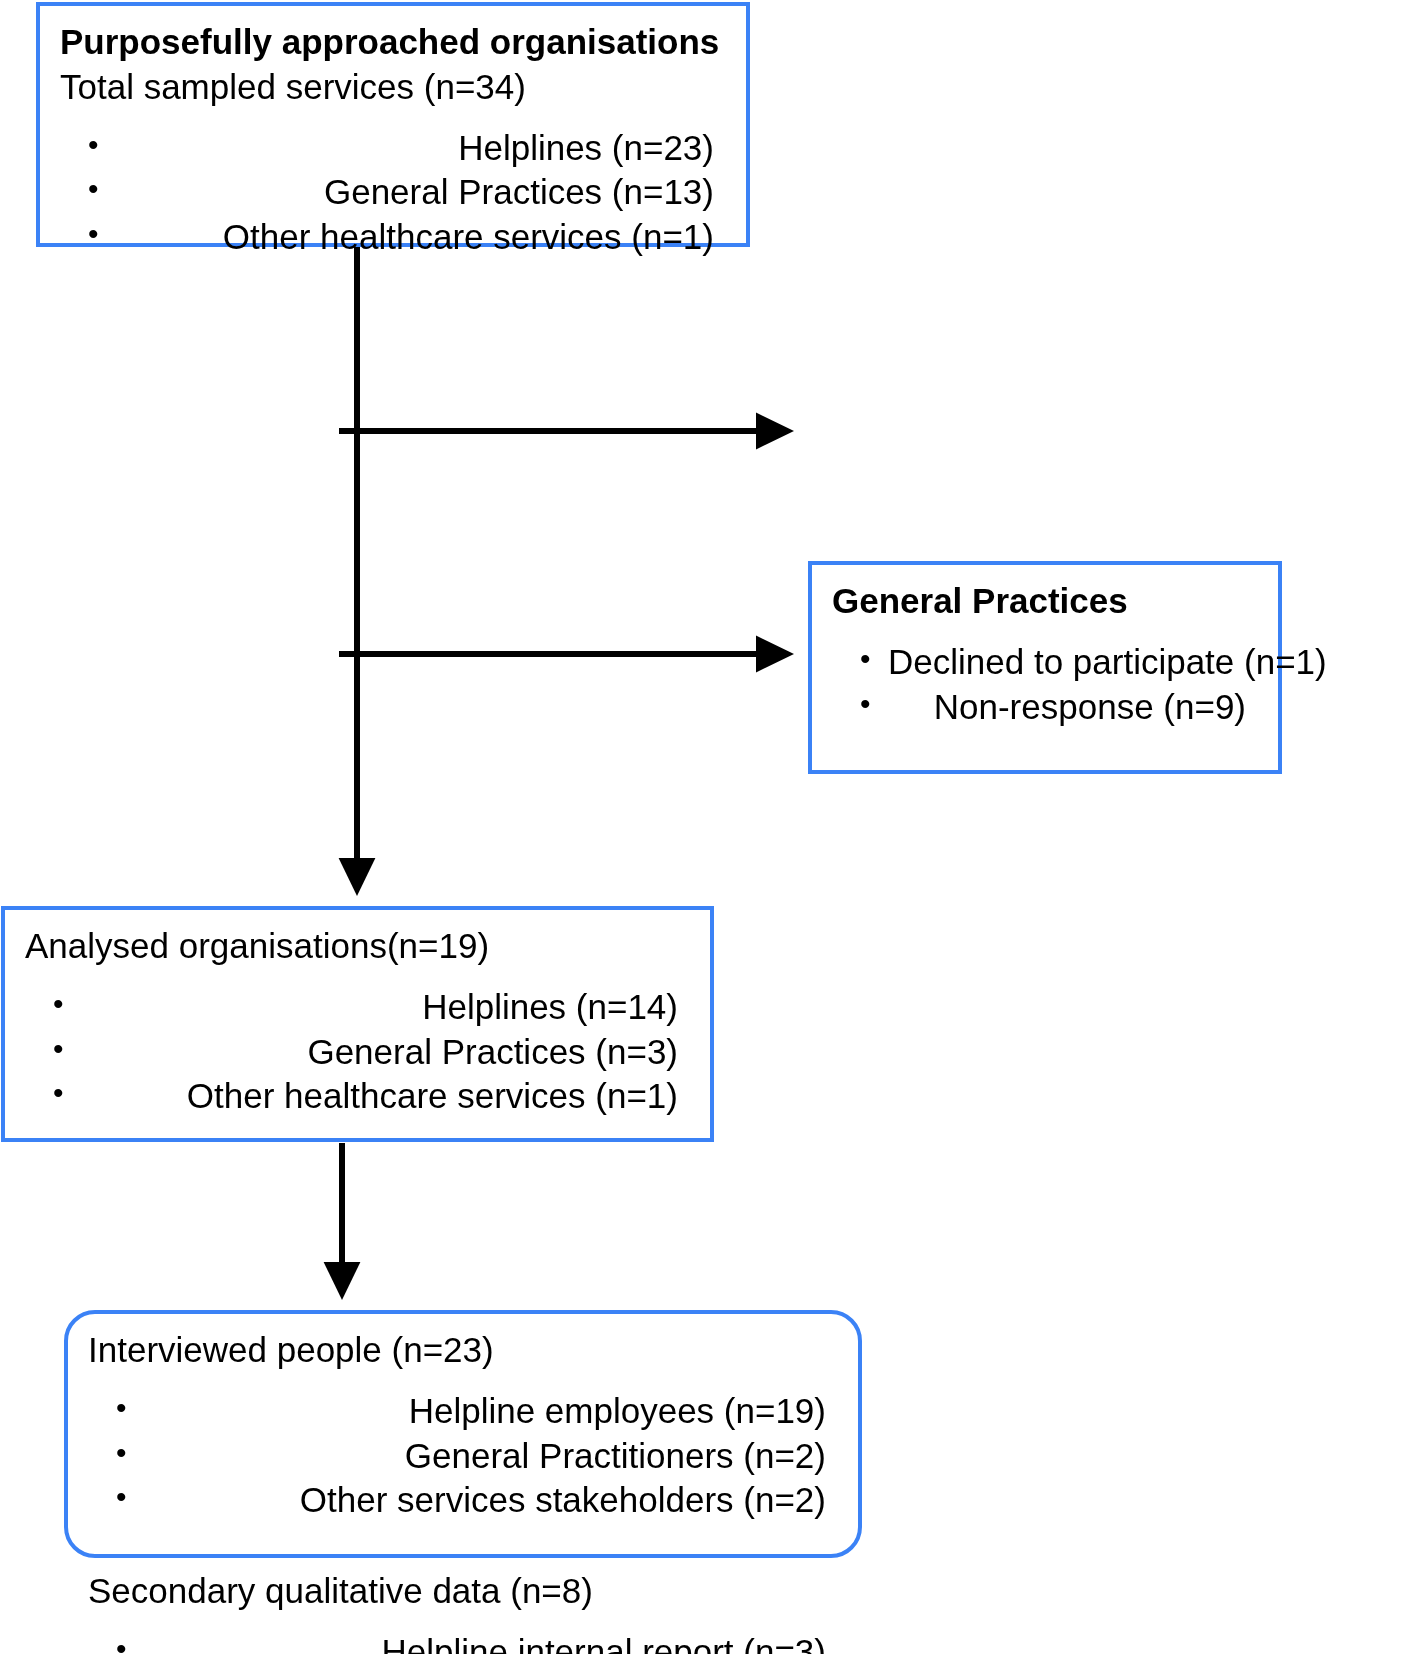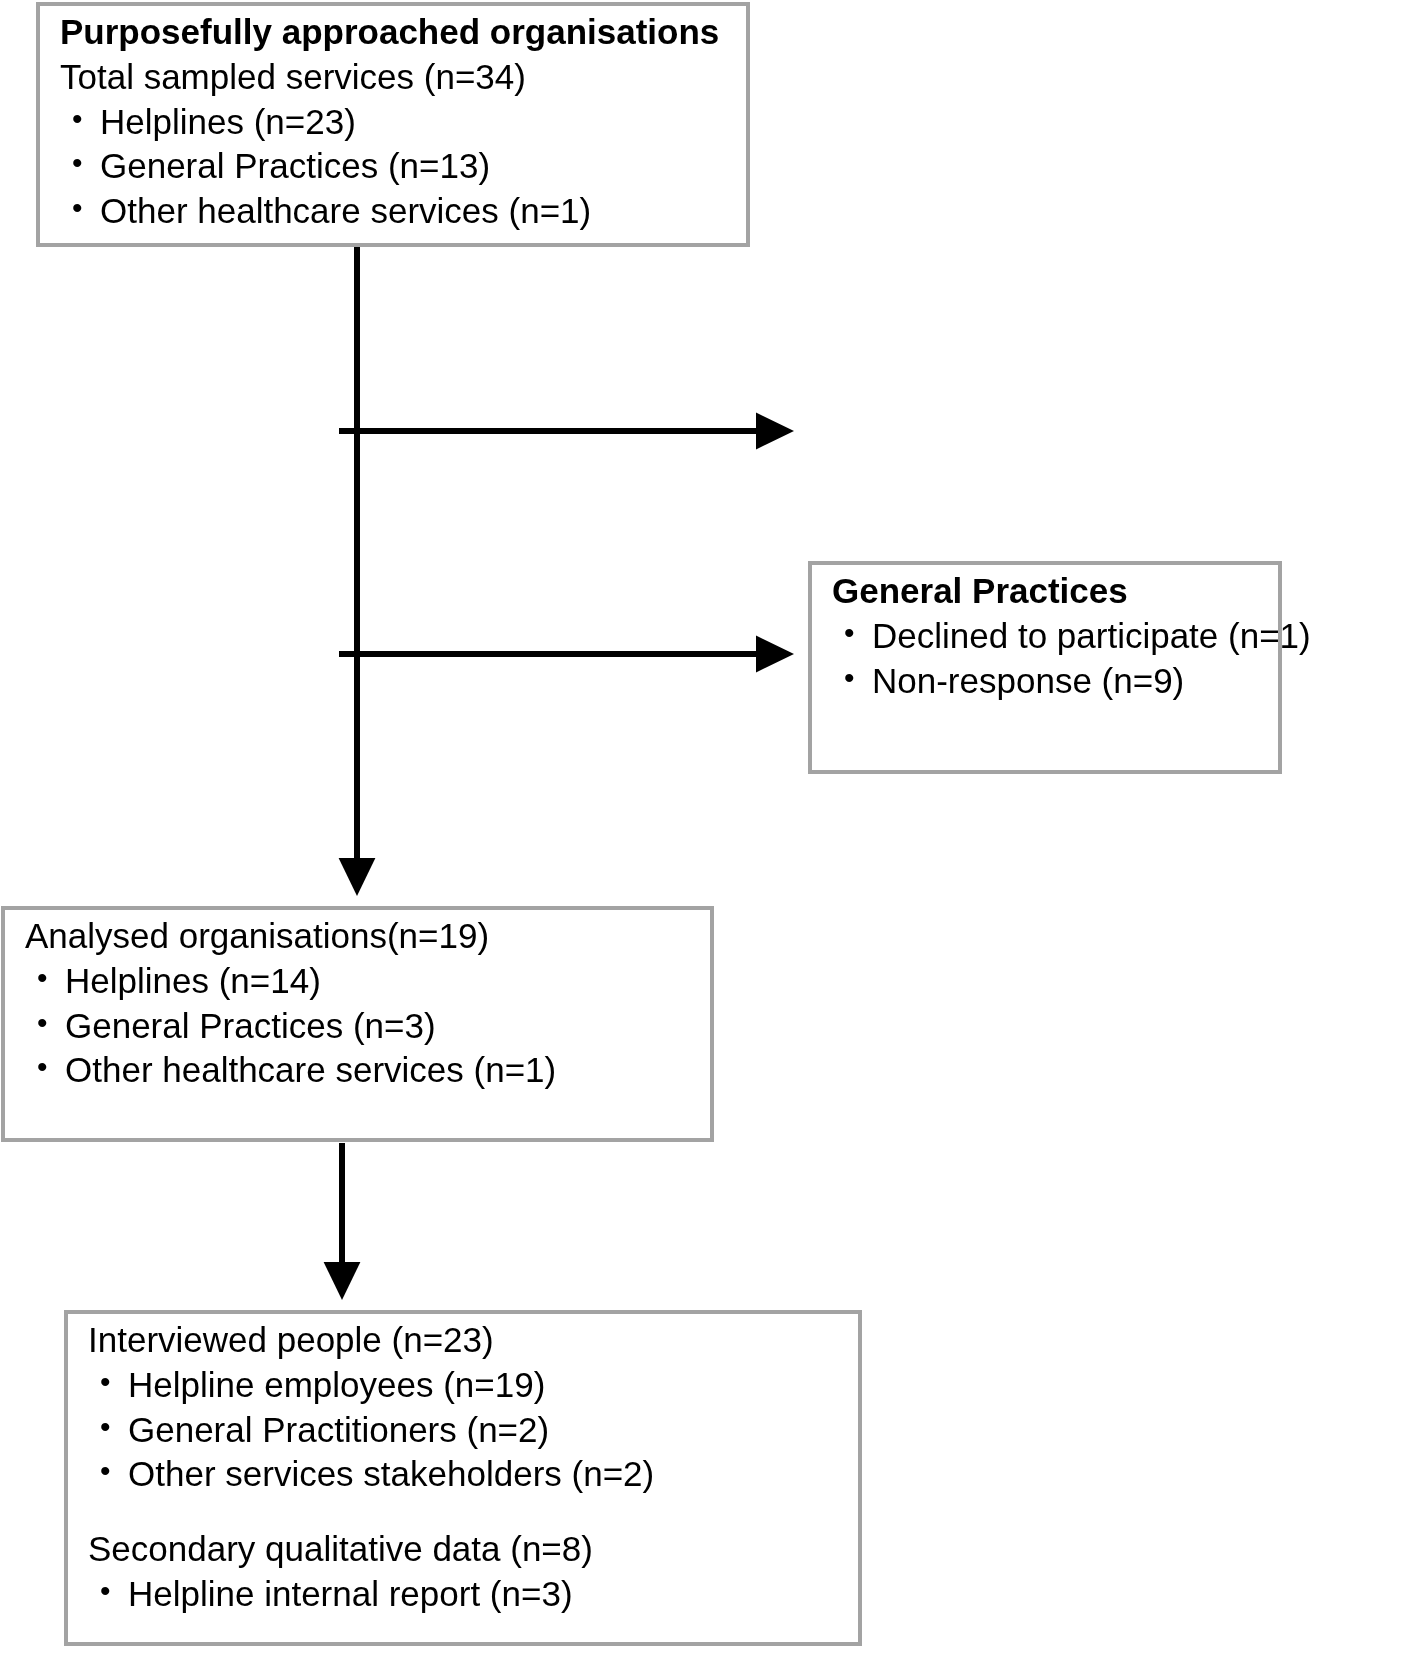--- a/index.html
+++ b/index.html
@@ -16,34 +16,35 @@
     position: relative;
     width: 1405px;
     height: 1654px;
     background: #ffffff;
     overflow: hidden;
   }
 
   
   .fbox {
     position: absolute;
-    border: 4px solid #a3a3a3;
+    border: 4px solid #3b82f6;
     background: #ffffff;
-    padding: 4px 16px 14px 20px;
+    padding: 14px 16px 14px 20px;
   }
   .fbox .line {
     font-size: 35px;
     line-height: 1.28;
     white-space: nowrap;
   }
   .fbox .line.bold { font-weight: bold; }
   .fbox ul {
     list-style: none;
-    margin: 0;
+    margin: 16px;
     padding: 0;
+    text-align: right;
   }
   .fbox ul li {
     font-size: 35px;
     line-height: 1.28;
     position: relative;
     padding-left: 40px;
     white-space: nowrap;
   }
   .fbox ul li::before {
     content: "\2022";
@@ -62,21 +63,21 @@
     width: 1405px;
     height: 1654px;
     pointer-events: none;
   }
 
   
   #box-approached { left: 36px;  top: 2px;    width: 714px;  height: 245px; }
   #box-helplines  { left: 808px; top: 324px;  width: 594px;  height: 208px; }
   #box-gp         { left: 808px; top: 561px;  width: 474px;  height: 213px; }
   #box-analysed   { left: 1px;   top: 906px;  width: 713px;  height: 236px; }
-  #box-interviewed{ left: 64px;  top: 1310px; width: 798px;  height: 336px; }
+  #box-interviewed{ left: 64px;  top: 1310px; width: 798px;  height: 248px; border-radius: 31px; }
 </style>
 </head>
 <body>
 
 <div id="canvas">
 
   <svg id="connectors" viewBox="0 0 1405 1654" width="1405" height="1654">
     <defs>
       <marker id="arrowhead" markerWidth="7" markerHeight="7" refX="5.4" refY="3.5" orient="auto" markerUnits="strokeWidth">
         <polygon points="0,0.4 6.4,3.5 0,6.6" fill="#000000"></polygon>

